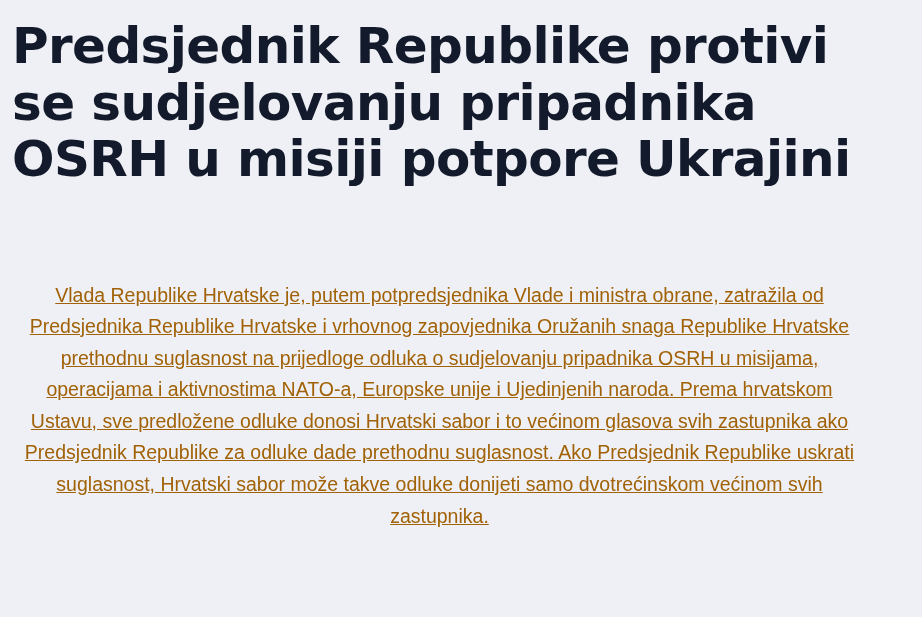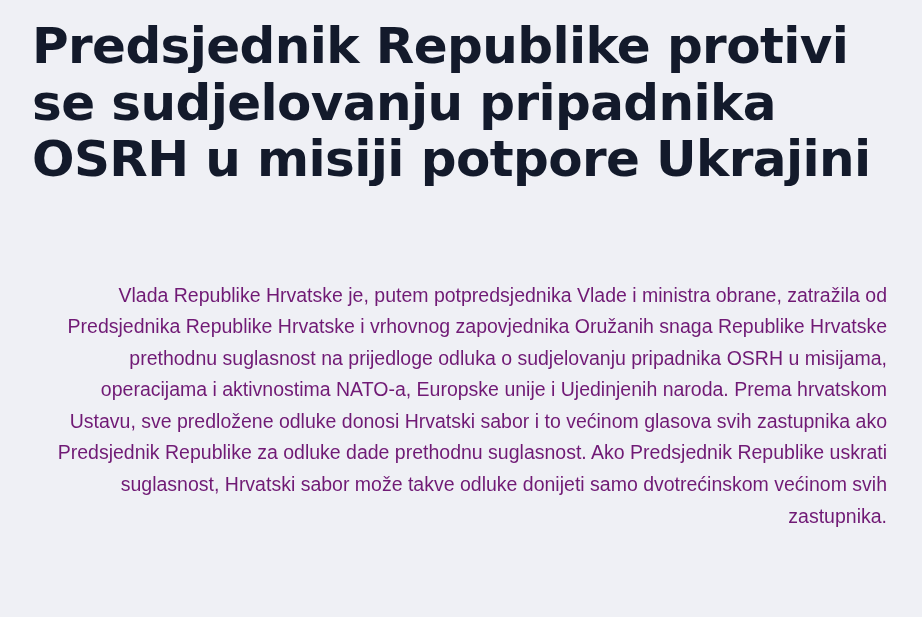--- a/index.html
+++ b/index.html
@@ -11,41 +11,42 @@
     height: 617px;
     background: #eff0f5;
     font-family: "Liberation Sans", sans-serif;
     color: #151b2e;
     overflow: hidden;
   }
   .page {
     width: 922px;
     height: 617px;
     box-sizing: border-box;
-    padding: 18px 30px 0 32px;
+    padding: 18px 30px 0 12px;
     background: #eff0f5;
   }
   .article-title {
     margin: 0;
     font-family: "DejaVu Sans", sans-serif;
     font-weight: bold;
     font-size: 50px;
     line-height: 1.13;
     letter-spacing: -0.6px;
     color: #131a2b;
     max-width: 880px;
   }
   .article-body {
     margin-top: 92px;
     max-width: 855px;
     font-family: "Liberation Sans", sans-serif;
     font-size: 19.5px;
     line-height: 1.62;
-    color: #701a75;
-    text-align: right;
+    color: #a16207;
+    text-align: center;
+    text-decoration: underline;
   }
   .article-body p {
     margin: 0;
   }
 </style>
 </head>
 <body>
 
 <div class="page">
   <h1 class="article-title">Predsjednik Republike protivi se sudjelovanju pripadnika OSRH u misiji potpore Ukrajini</h1>

